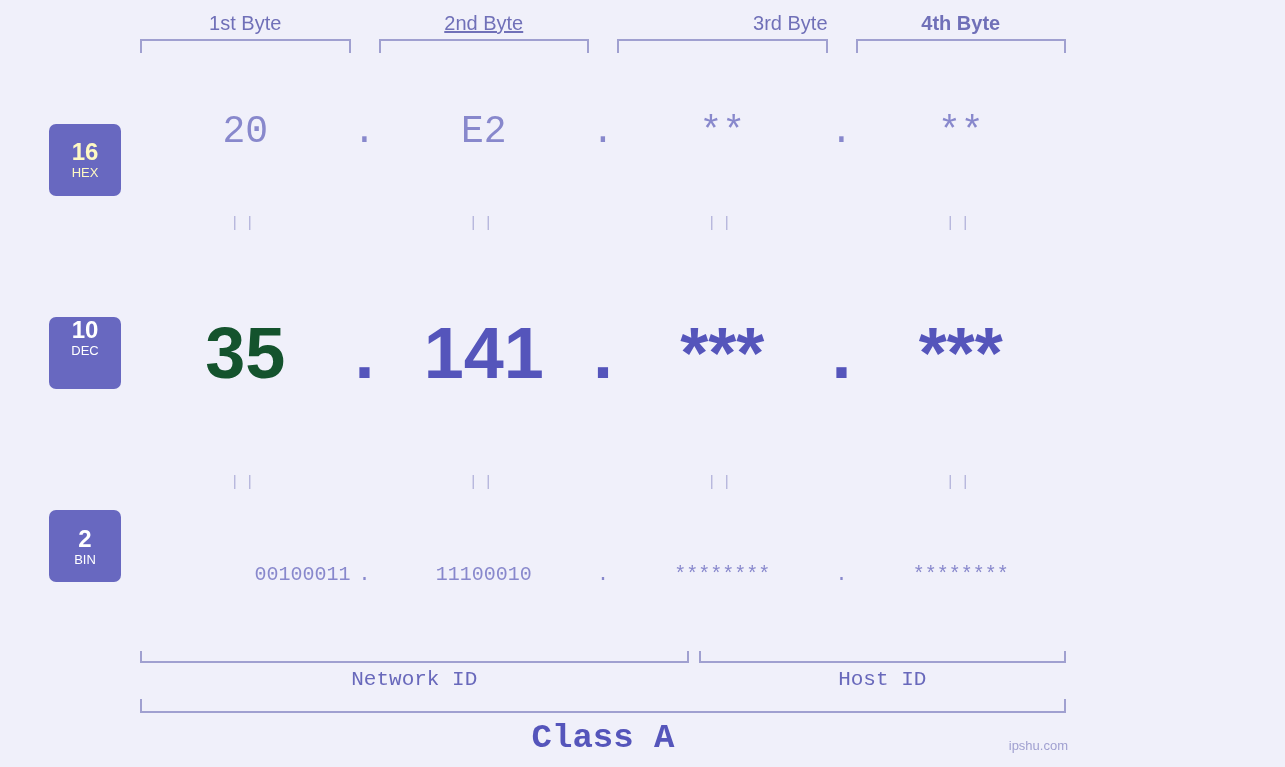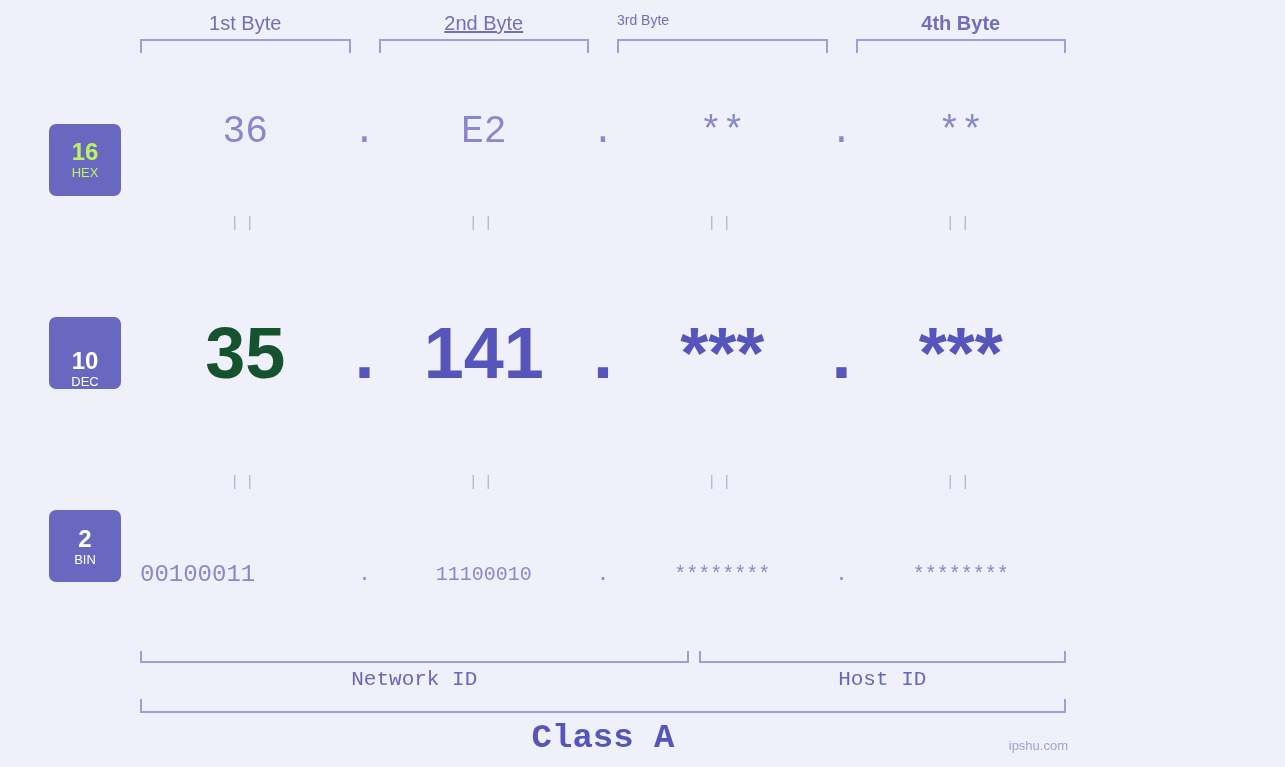--- a/index.html
+++ b/index.html
@@ -16,56 +16,56 @@
 </head>
 <body>
 
 <div style="width:1086px;height:767px;background:#f0f0fa;position:relative;display:flex;flex-direction:column;padding:12px 20px 10px 30px;">
 
   <div style="display:flex;margin-left:110px;margin-bottom:4px;">
     <div style="flex:1;text-align:center;color:#7070b8;font-size:20px;font-family:Arial,sans-serif;">1st Byte</div>
     <div style="width:28px;flex-shrink:0;"></div>
     <div style="flex:1;text-align:center;color:#7070b8;font-size:20px;font-family:Arial,sans-serif;text-decoration:underline;">2nd Byte</div>
     <div style="width:28px;flex-shrink:0;"></div>
-    <div style="flex:1;text-align:left;color:#7070b8;font-size:14px;font-family:Arial,sans-serif;">3rd Byte</div>
+    <div style="flex:1;text-align:right;color:#7070b8;font-size:20px;font-family:Arial,sans-serif;">3rd Byte</div>
     <div style="width:28px;flex-shrink:0;"></div>
     <div style="flex:1;text-align:center;color:#7070b8;font-size:20px;font-family:Arial,sans-serif;font-weight:bold;">4th Byte</div>
   </div>
 
   <div style="display:flex;margin-left:110px;margin-bottom:2px;">
     <div style="flex:1;height:14px;border-top:2px solid #a0a0d0;border-left:2px solid #a0a0d0;border-right:2px solid #a0a0d0;"></div>
     <div style="width:28px;flex-shrink:0;"></div>
     <div style="flex:1;height:14px;border-top:2px solid #a0a0d0;border-left:2px solid #a0a0d0;border-right:2px solid #a0a0d0;"></div>
     <div style="width:28px;flex-shrink:0;"></div>
     <div style="flex:1;height:14px;border-top:2px solid #a0a0d0;border-left:2px solid #a0a0d0;border-right:2px solid #a0a0d0;"></div>
     <div style="width:28px;flex-shrink:0;"></div>
     <div style="flex:1;height:14px;border-top:2px solid #a0a0d0;border-left:2px solid #a0a0d0;border-right:2px solid #a0a0d0;"></div>
   </div>
 
   <div style="display:flex;flex:1;min-height:0;">
 
     <div style="width:110px;display:flex;flex-direction:column;justify-content:space-around;align-items:center;padding:8px 0;">
-      <div style="background:#6868c0;color:#bef264;border-radius:7px;width:72px;height:72px;display:flex;flex-direction:column;align-items:center;justify-content:center;font-family:Arial,sans-serif;">
+      <div style="background:#6868c0;color:#fef9c3;border-radius:7px;width:72px;height:72px;display:flex;flex-direction:column;align-items:center;justify-content:center;font-family:Arial,sans-serif;">
         <span style="font-size:24px;font-weight:bold;line-height:1.1;">16</span>
         <span style="font-size:13px;">HEX</span>
       </div>
-      <div style="background:#6868c0;color:white;border-radius:7px;width:72px;height:72px;display:flex;flex-direction:column;align-items:center;justify-content:flex-end;font-family:Arial,sans-serif;">
+      <div style="background:#6868c0;color:white;border-radius:7px;width:72px;height:72px;display:flex;flex-direction:column;align-items:center;justify-content:flex-start;font-family:Arial,sans-serif;">
         <span style="font-size:24px;font-weight:bold;line-height:1.1;">10</span>
         <span style="font-size:13px;">DEC</span>
       </div>
       <div style="background:#6868c0;color:white;border-radius:7px;width:72px;height:72px;display:flex;flex-direction:column;align-items:center;justify-content:center;font-family:Arial,sans-serif;">
         <span style="font-size:24px;font-weight:bold;line-height:1.1;">2</span>
         <span style="font-size:13px;">BIN</span>
       </div>
     </div>
 
     <div style="flex:1;display:flex;flex-direction:column;min-height:0;">
 
       <div style="flex:2;display:flex;align-items:center;">
-        <div style="flex:1;text-align:center;color:#8888cc;font-size:38px;font-family:'Courier New',monospace;">36</div>
+        <div style="flex:1;text-align:center;color:#8888cc;font-size:38px;font-family:'Courier New',monospace;">20</div>
         <div style="width:28px;text-align:center;color:#8888cc;font-size:38px;font-family:'Courier New',monospace;flex-shrink:0;">.</div>
         <div style="flex:1;text-align:center;color:#8888cc;font-size:38px;font-family:'Courier New',monospace;">E2</div>
         <div style="width:28px;text-align:center;color:#8888cc;font-size:38px;font-family:'Courier New',monospace;flex-shrink:0;">.</div>
         <div style="flex:1;text-align:center;color:#8888cc;font-size:38px;font-family:'Courier New',monospace;">**</div>
         <div style="width:28px;text-align:center;color:#8888cc;font-size:38px;font-family:'Courier New',monospace;flex-shrink:0;">.</div>
         <div style="flex:1;text-align:center;color:#8888cc;font-size:38px;font-family:'Courier New',monospace;">**</div>
       </div>
 
       <div style="flex:0.4;display:flex;align-items:center;">
         <div style="flex:1;text-align:center;color:#b0b0d8;font-size:15px;letter-spacing:6px;">||</div>
@@ -91,21 +91,21 @@
         <div style="flex:1;text-align:center;color:#b0b0d8;font-size:15px;letter-spacing:6px;">||</div>
         <div style="width:28px;flex-shrink:0;"></div>
         <div style="flex:1;text-align:center;color:#b0b0d8;font-size:15px;letter-spacing:6px;">||</div>
         <div style="width:28px;flex-shrink:0;"></div>
         <div style="flex:1;text-align:center;color:#b0b0d8;font-size:15px;letter-spacing:6px;">||</div>
         <div style="width:28px;flex-shrink:0;"></div>
         <div style="flex:1;text-align:center;color:#b0b0d8;font-size:15px;letter-spacing:6px;">||</div>
       </div>
 
       <div style="flex:2;display:flex;align-items:center;">
-        <div style="flex:1;text-align:left;color:#8888cc;font-size:24px;font-family:'Courier New',monospace;">00100011</div>
+        <div style="flex:1;text-align:right;color:#8888cc;font-size:20px;font-family:'Courier New',monospace;">00100011</div>
         <div style="width:28px;text-align:center;color:#8888cc;font-size:20px;font-family:'Courier New',monospace;flex-shrink:0;">.</div>
         <div style="flex:1;text-align:center;color:#8888cc;font-size:20px;font-family:'Courier New',monospace;">11100010</div>
         <div style="width:28px;text-align:center;color:#8888cc;font-size:20px;font-family:'Courier New',monospace;flex-shrink:0;">.</div>
         <div style="flex:1;text-align:center;color:#8888cc;font-size:20px;font-family:'Courier New',monospace;">********</div>
         <div style="width:28px;text-align:center;color:#8888cc;font-size:20px;font-family:'Courier New',monospace;flex-shrink:0;">.</div>
         <div style="flex:1;text-align:center;color:#8888cc;font-size:20px;font-family:'Courier New',monospace;">********</div>
       </div>
 
     </div>
   </div>

